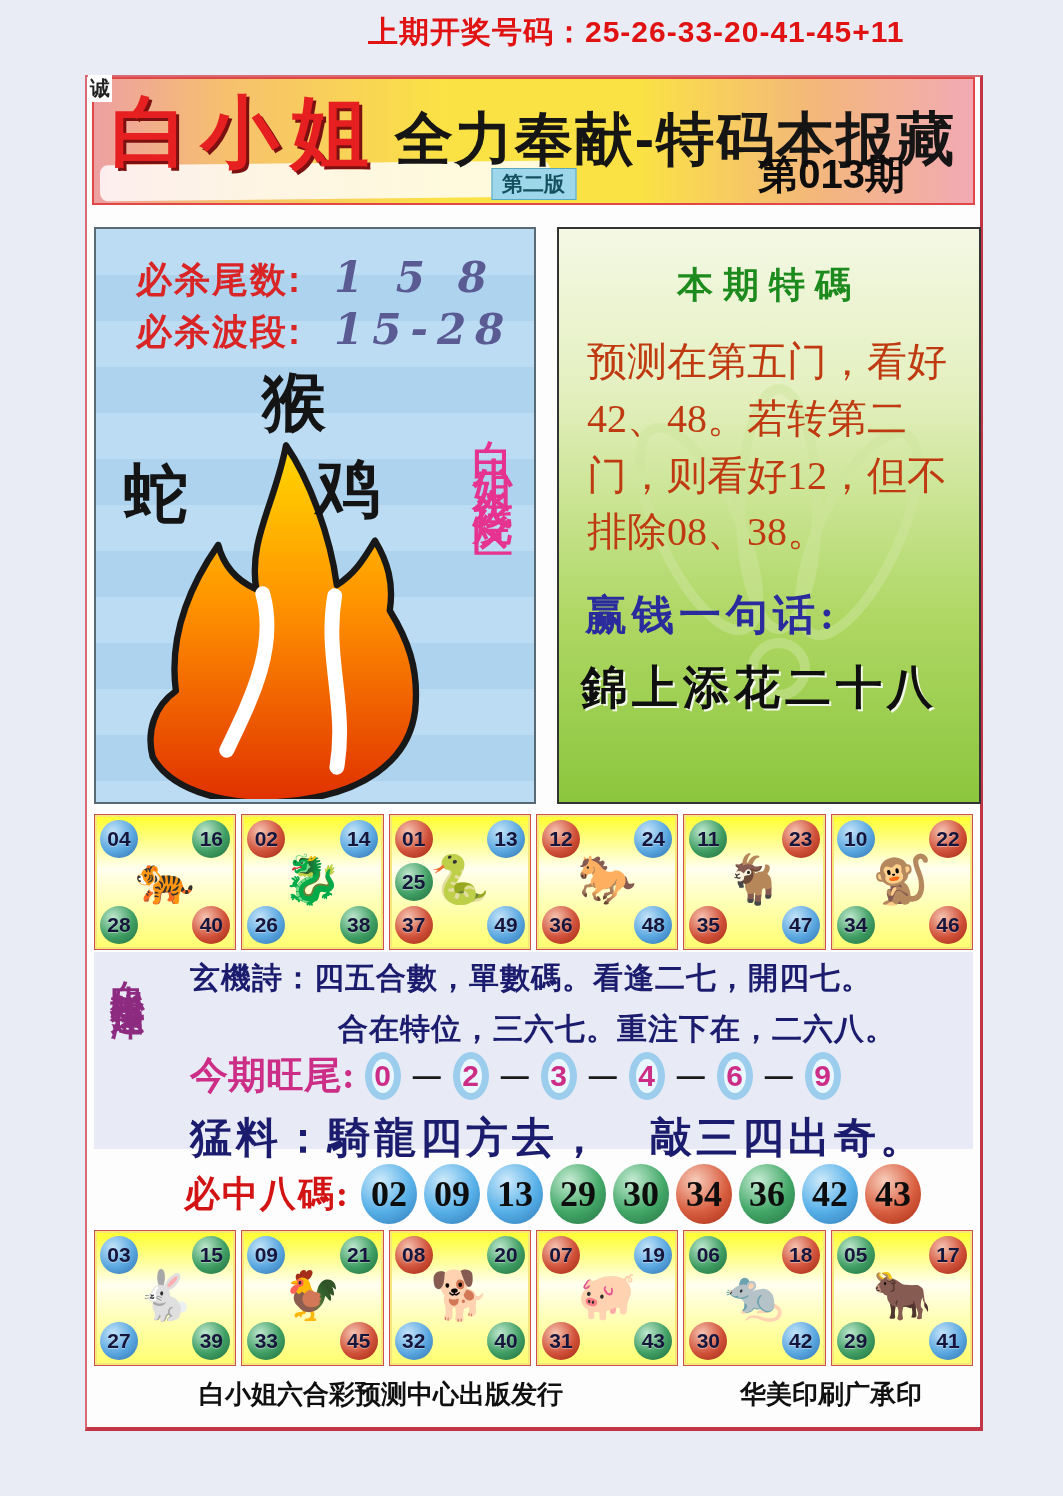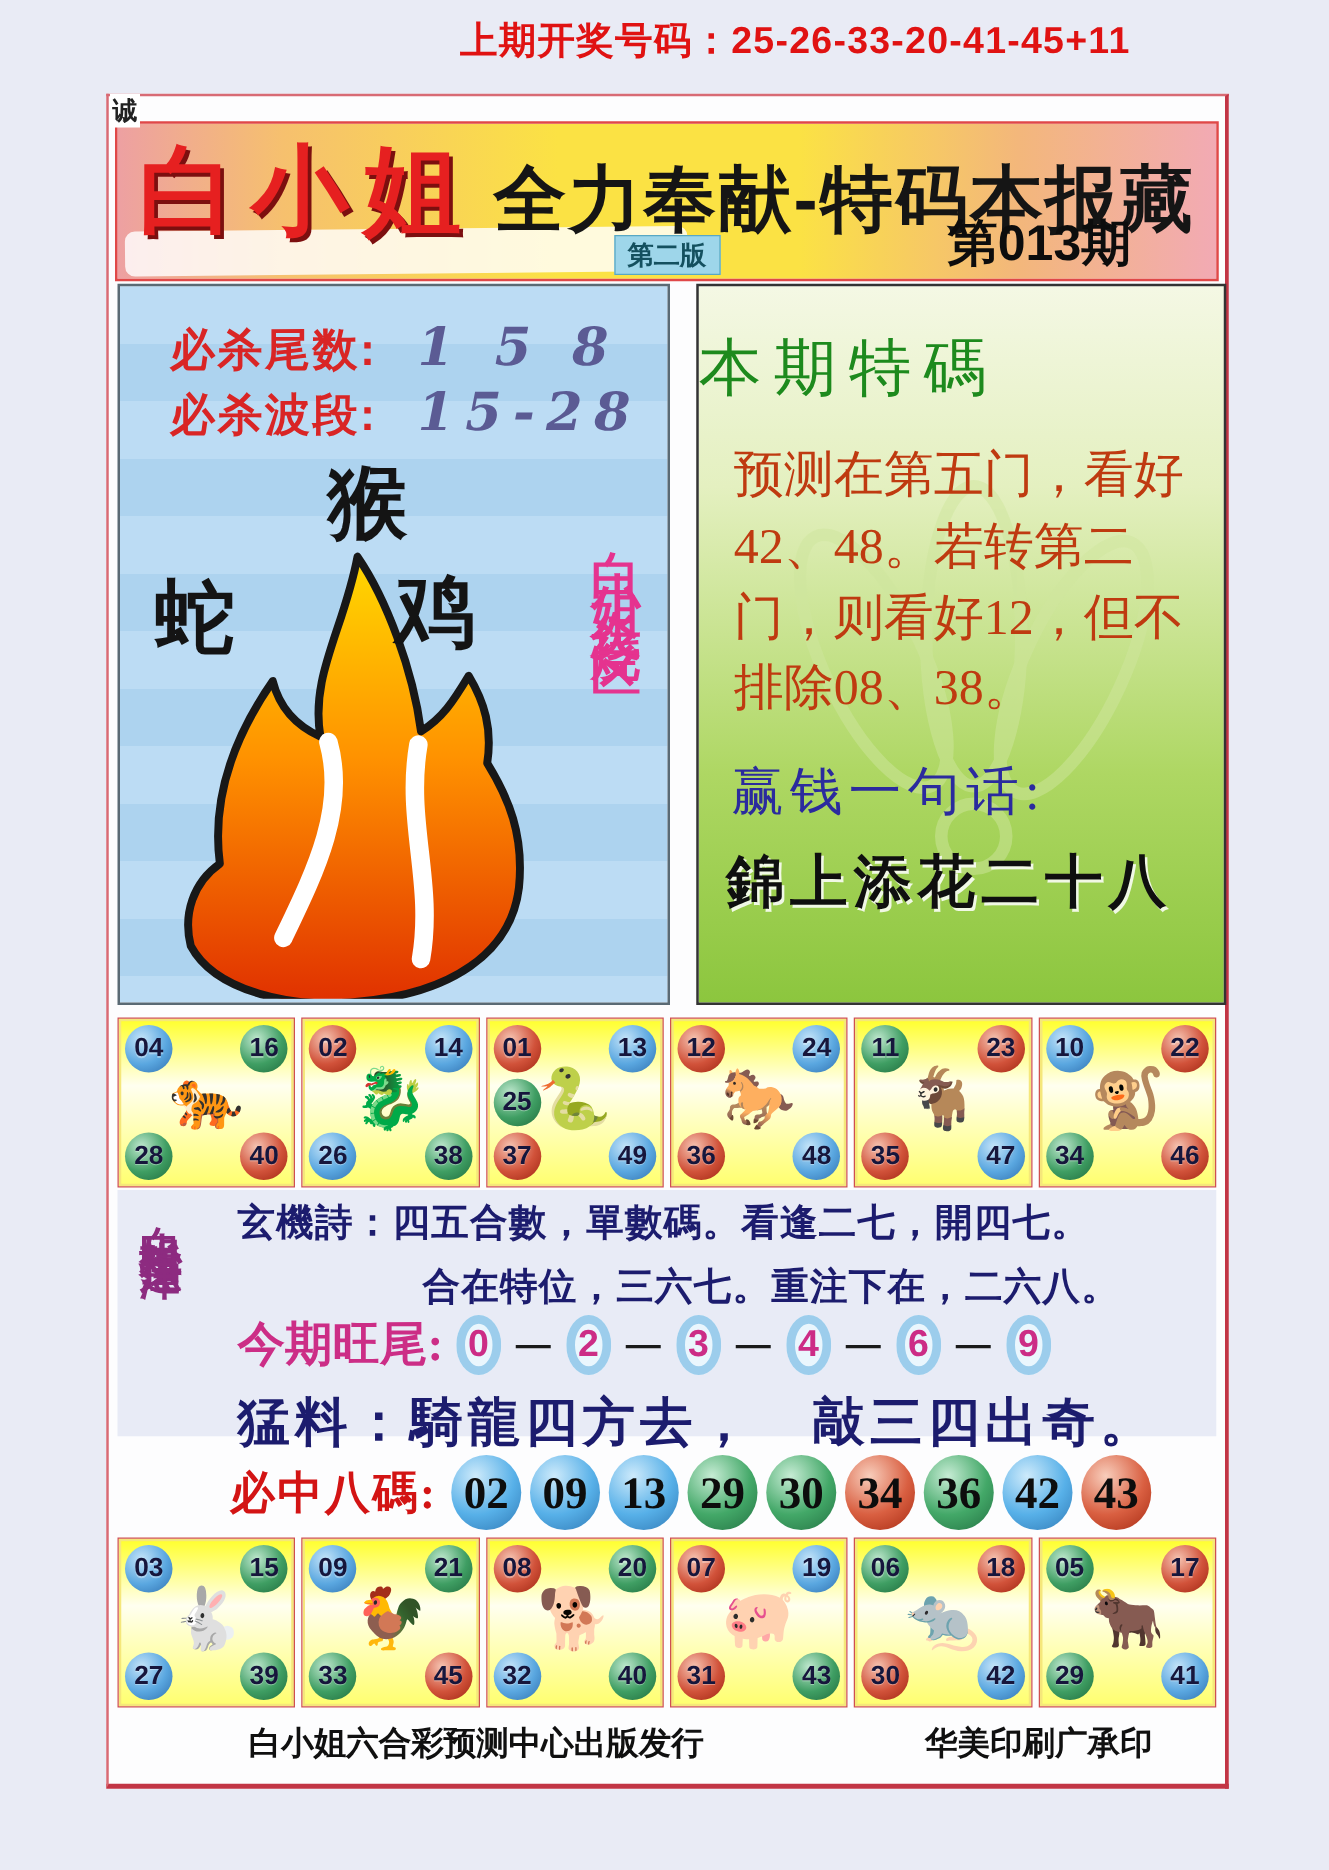--- a/index.html
+++ b/index.html
@@ -8,21 +8,21 @@
 
   
   .prev-draw{position:absolute;top:12px;left:368px;font-size:30px;font-weight:bold;color:#e01212;letter-spacing:1px;text-align:center;}
 
   
   .sheet{position:absolute;left:85px;top:75px;width:893px;height:1350px;background:#fdfdfe;
          border:2px solid #d86a74;border-right:3px solid #c23545;border-bottom:4px solid #c23545;}
   .corner-char{position:absolute;left:1px;top:-2px;font-size:20px;font-weight:bold;color:#222;background:#fff;padding:0 2px;z-index:5;}
 
   
-  .banner{position:absolute;left:5px;top:20px;width:879px;height:124px;
+  .banner{position:absolute;left:5px;top:0;width:879px;height:124px;
           background:linear-gradient(90deg,#eda0a2 0%,#f6c06e 15%,#fbe244 40%,#fbe244 62%,#f3b77b 82%,#f2aab4 100%);
           border:2px solid #e04848;}
   .banner-wipe{position:absolute;left:6px;bottom:4px;width:450px;height:36px;background:rgba(255,255,255,.82);
                border-radius:8px;transform:rotate(-.6deg);}
   .banner-title{position:absolute;left:0;top:2px;width:100%;display:flex;justify-content:center;align-items:baseline;gap:14px;white-space:nowrap;}
   .brand{font-size:78px;font-weight:900;color:#e62020;letter-spacing:12px;text-shadow:3px 3px 0 #7c0f0f;font-family:"Liberation Serif",serif;}
   .banner-main{font-size:58px;font-weight:900;color:#151515;letter-spacing:2px;}
   .edition{position:absolute;left:50%;transform:translateX(-50%);bottom:3px;background:#9ed6ea;border:1px solid #58a8c4;
            color:#14505f;font-size:21px;font-weight:bold;padding:1px 10px;font-family:"Liberation Serif",serif;}
   .issue{position:absolute;right:68px;bottom:1px;font-size:40px;font-weight:900;color:#0d0d0d;}
@@ -39,25 +39,25 @@
   .fc-top{left:136px;top:-80px;}
   .fc-left{left:-2px;top:12px;}
   .fc-right{left:190px;top:6px;}
   .kill-vertical{position:absolute;right:14px;top:180px;writing-mode:vertical-rl;text-orientation:upright;
                  font-size:40px;font-weight:900;color:#e5338f;letter-spacing:16px;font-family:"Liberation Serif",serif;}
 
   
   .special-box{position:absolute;left:470px;top:150px;width:420px;height:573px;border:2px solid #333;
                background:linear-gradient(180deg,#f4f8e4 0%,#e4f0c0 28%,#aed763 68%,#8cc63e 100%);overflow:hidden;}
   .leaf-mark{position:absolute;left:20px;top:120px;opacity:.5;}
-  .sp-heading{position:relative;margin-top:32px;font-size:50px;font-weight:400;color:#1d8a1d;
+  .sp-heading{position:relative;text-align:center;margin-top:32px;font-size:36px;font-weight:700;color:#1d8a1d;
               letter-spacing:10px;font-family:"Liberation Serif",serif;}
   .sp-body{position:relative;margin:24px 24px 0 28px;font-size:40px;line-height:1.42;color:#bf3a10;
            font-family:"Liberation Serif",serif;}
-  .sp-slogan-label{position:relative;margin:26px 0 0 26px;font-size:42px;font-weight:400;color:#2b2b9e;
+  .sp-slogan-label{position:relative;margin:26px 0 0 26px;font-size:42px;font-weight:700;color:#2b2b9e;
                    letter-spacing:5px;font-family:"Liberation Serif",serif;}
   .sp-slogan{position:relative;margin:14px 0 0 22px;font-size:46px;font-weight:900;color:#0f0f0f;letter-spacing:5px;
              font-family:"Liberation Serif",serif;text-shadow:2px 2px 0 rgba(255,255,255,.85);}
 
   
   .zrow{position:absolute;left:7px;width:879px;height:136px;display:flex;gap:5px;}
   .zrow-top{top:737px;}
   .zrow-bottom{top:1153px;}
   .zcell{position:relative;flex:1;border:1px solid #cf5050;
          background:linear-gradient(180deg,#ffff2a 0%,#fffff0 40%,#ffffc6 58%,#ffff6e 100%);

